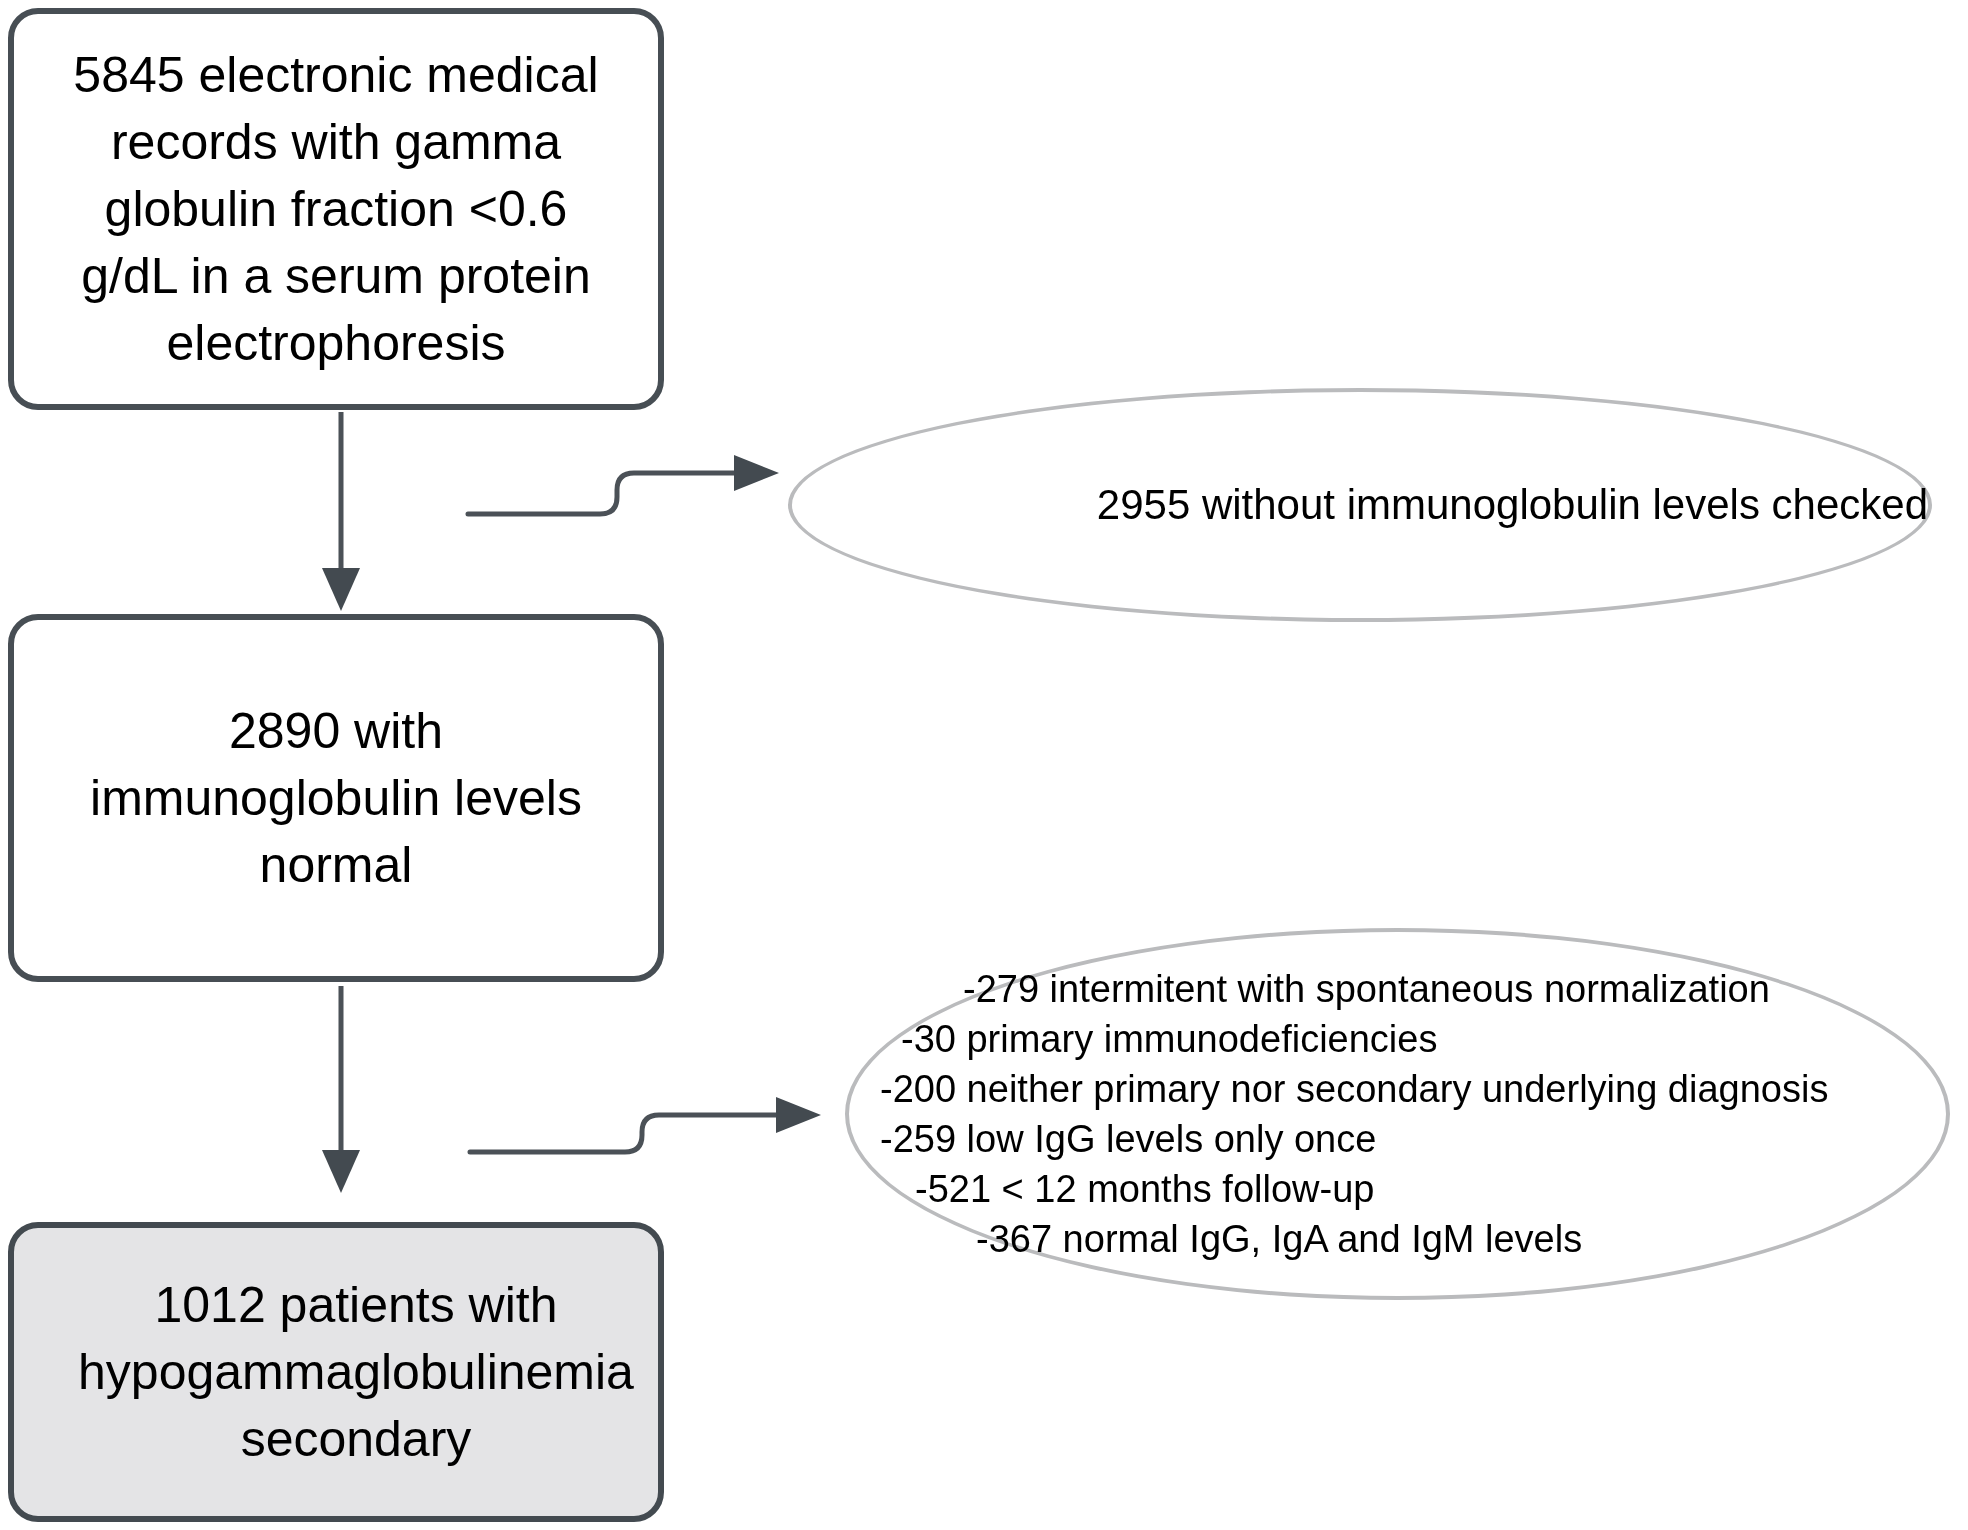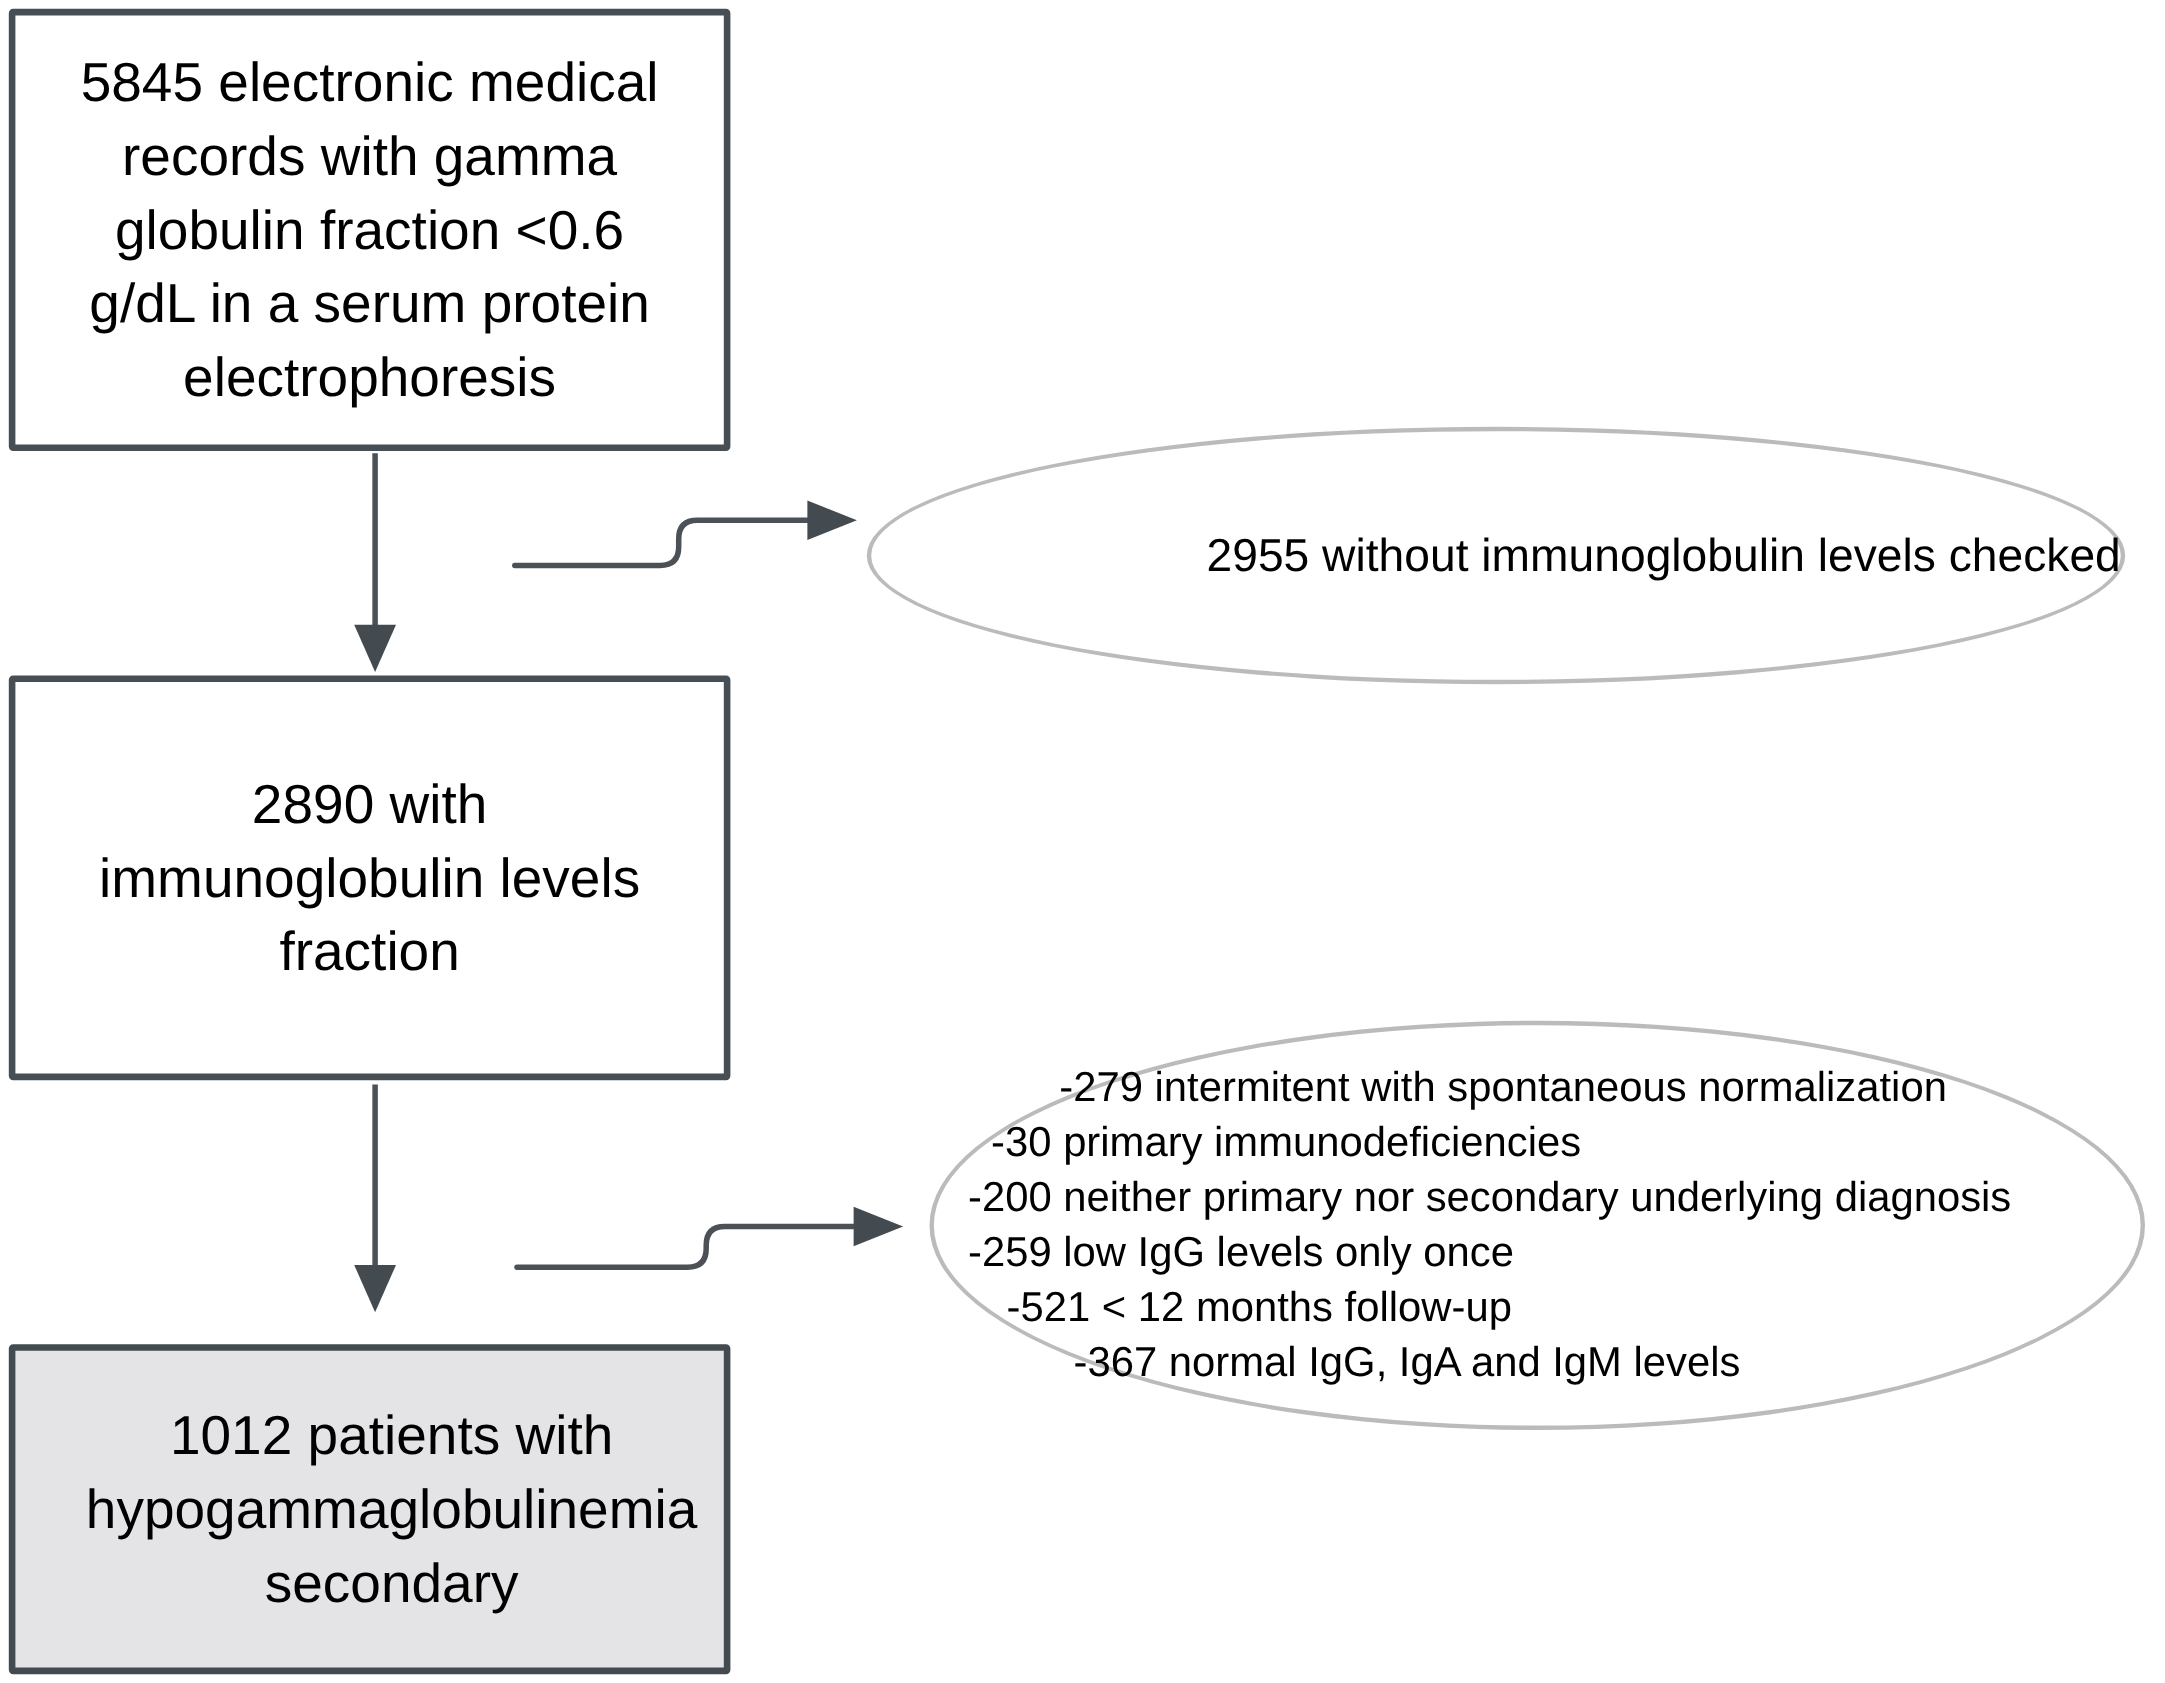--- a/index.html
+++ b/index.html
@@ -6,21 +6,21 @@
   body{
     width:1968px;height:1530px;position:relative;overflow:hidden;
     font-family:"Liberation Sans","DejaVu Sans",sans-serif;
     color:#000;
   }
   .stage{position:absolute;inset:0;}
 
   
   .fbox{
     position:absolute;left:8px;width:656px;
-    background:#ffffff;border:6px solid #474e54;border-radius:4px;
+    background:#ffffff;border:6px solid #474e54;border-radius:30px;
     display:flex;flex-direction:column;justify-content:center;align-items:center;
     box-sizing:border-box;
   }
   .fbox .bline{
     font-size:50px;line-height:67px;white-space:nowrap;text-align:center;
   }
   #box1{top:8px;height:402px;}
   #box2{top:614px;height:368px;}
   #box3{top:1222px;height:300px;background:#e4e4e6;border-color:#434a50;padding-left:40px;}
 
@@ -51,21 +51,21 @@
     <div class="bline">5845 electronic medical</div>
     <div class="bline">records with gamma</div>
     <div class="bline">globulin fraction &lt;0.6</div>
     <div class="bline">g/dL in a serum protein</div>
     <div class="bline">electrophoresis</div>
   </div>
 
   <div class="fbox" id="box2">
     <div class="bline">2890 with</div>
     <div class="bline">immunoglobulin levels</div>
-    <div class="bline">fraction</div>
+    <div class="bline">normal</div>
   </div>
 
   <div class="fbox" id="box3">
     <div class="bline">1012 patients with</div>
     <div class="bline">hypogammaglobulinemia</div>
     <div class="bline">secondary</div>
   </div>
 
   <div class="ell" id="ellipse1">
     <div class="eline">2955 without immunoglobulin levels checked</div>

